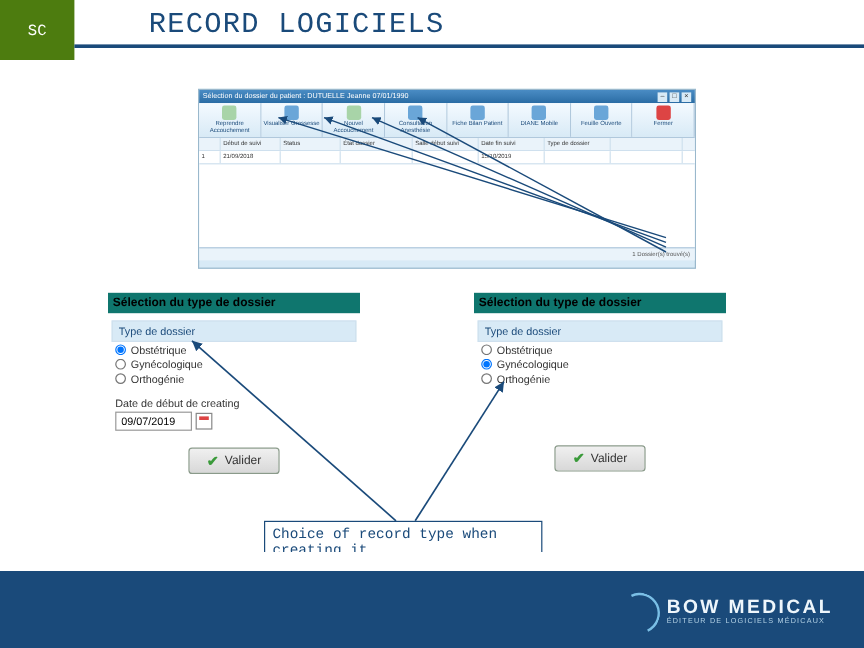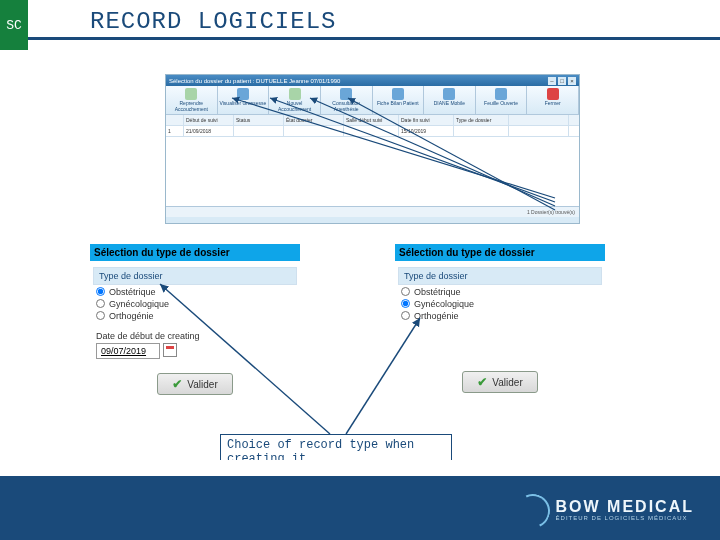--- a/index.html
+++ b/index.html
@@ -10,23 +10,23 @@
     font-family: Arial, sans-serif;
     position: relative;
     overflow: hidden;
   }
   .header {
     display: flex;
     align-items: flex-start;
     height: 70px;
   }
   .sc-badge {
-    width: 28px;
+    width: 62px;
     height: 50px;
-    background: #15803d;
+    background: #4d7c0f;
     color: #fff;
     font-family: "Courier New", monospace;
     font-size: 13px;
     display: flex;
     align-items: center;
     justify-content: center;
     margin-top: 0;
   }
   .title-area {
     flex: 1;
@@ -159,21 +159,21 @@
   
   .dialog {
     position: absolute;
     width: 210px;
     height: 192px;
     font-size: 9px;
   }
   .dialog.left-d { top: 174px; left: 90px; }
   .dialog.right-d { top: 174px; left: 395px; }
   .dlg-title {
-    background: #0ea5e9;
+    background: #0f766e;
     color: #000;
     font-weight: bold;
     padding: 3px 4px;
     font-size: 10px;
   }
   .dlg-body {
     padding: 0 0 6px 0;
   }
   .form-group-label {
     background: #d8eaf6;
@@ -192,23 +192,23 @@
   .radio-row input {
     width: 9px; height: 9px; margin-right: 4px;
   }
   .date-label {
     margin: 10px 6px 2px 6px;
     font-size: 9px;
     color: #333;
   }
   .date-input-row {
     display: flex;
+    align-items: center;
     margin: 0 6px;
     gap: 3px;
-    text-decoration: underline;
   }
   .date-input {
     border: 1px solid #999;
     padding: 2px 4px;
     font-size: 9px;
     width: 64px;
     background: #fff;
   }
   .cal-icon {
     width: 14px; height: 14px;

